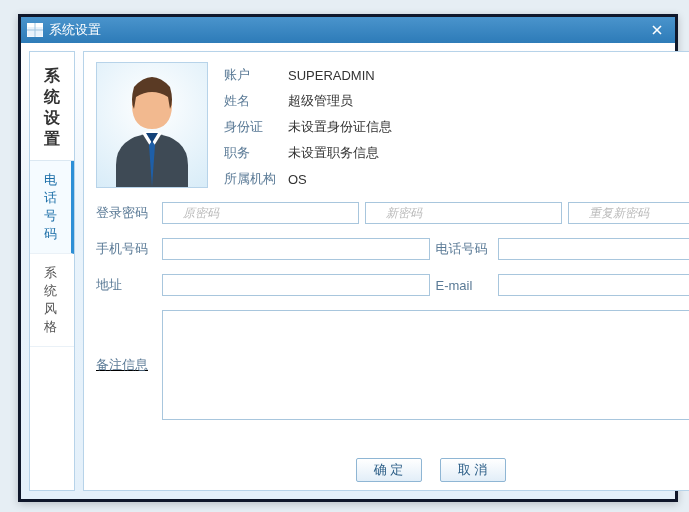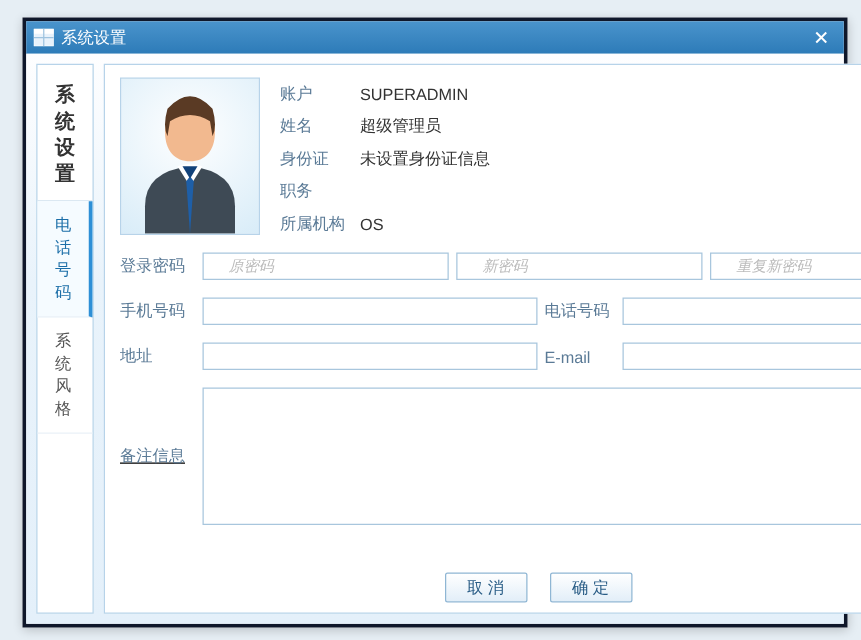--- a/index.html
+++ b/index.html
@@ -198,20 +198,21 @@
           <div class="irow">
               <span class="ilabel">姓名</span>
               <span class="ival">超级管理员</span>
             </div>
           <div class="irow">
               <span class="ilabel">身份证</span>
               <span class="ival">未设置身份证信息</span>
             </div>
           <div class="irow">
               <span class="ilabel">职务</span>
+              <span class="ival">未设置职务信息</span>
             </div>
           <div class="irow">
               <span class="ilabel">所属机构</span>
               <span class="ival">OS</span>
             </div>
         </div>
       </div>
 
       <div class="form-area">
         <div class="frow">
@@ -235,21 +236,21 @@
           <input class="half" type="text" value="" style="">
         </div>
         <div class="remarks-row">
           <span class="flabel">备注信息</span>
           <textarea style=""></textarea>
         </div>
       </div>
 
       <div class="footer">
         <div class="btn">
-            <span>取 消</span>
+            <span>确 定</span>
           </div>
         <div class="btn">
-            <span>确 定</span>
+            <span>取 消</span>
           </div>
       </div>
     </div>
   </div>
 </div>
 
 </body></html>

